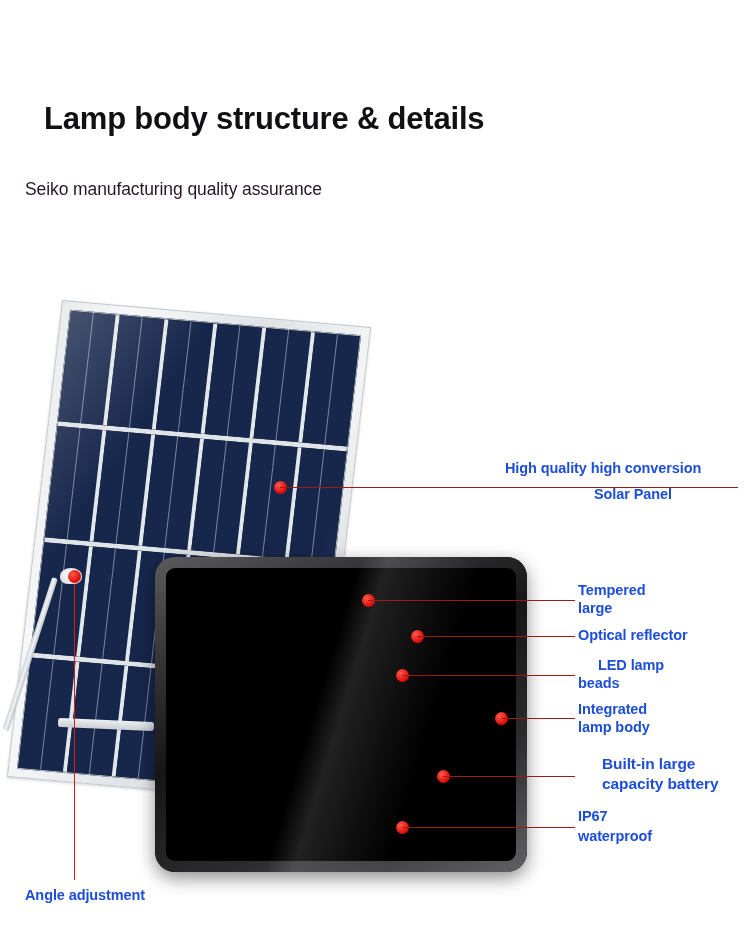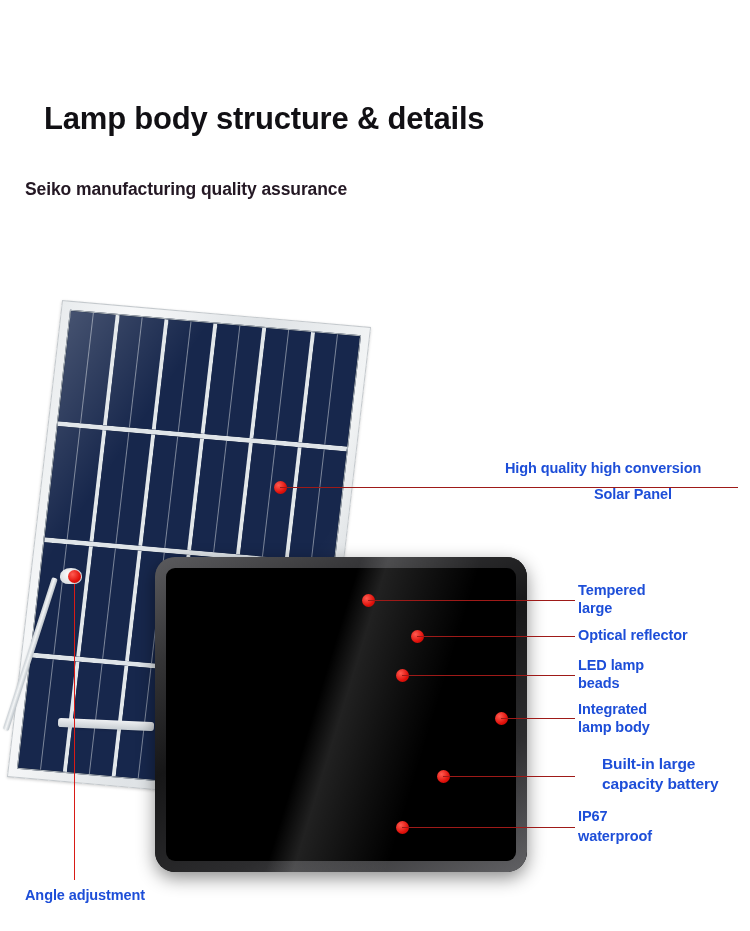--- a/index.html
+++ b/index.html
@@ -11,21 +11,21 @@
   #stage{position:relative;width:750px;height:931px;background:#fff;overflow:hidden;}
 
   
   .title{
     position:absolute;left:44px;top:101px;
     font-size:31px;font-weight:bold;color:#111014;letter-spacing:-0.2px;
     white-space:nowrap;
   }
   .subtitle{
     position:absolute;left:25px;top:179px;
-    font-size:17.5px;font-weight:bold;color:#241824;letter-spacing:-0.1px;
+    font-size:17.5px;font-weight:normal;color:#241824;letter-spacing:-0.1px;
     white-space:nowrap;
   }
 
   
   #panel-group{position:absolute;left:0;top:296px;width:420px;height:560px;}
   .panel{
     position:absolute;left:34px;top:16px;width:310px;height:480px;
     transform:rotate(6.6deg) skewY(-1.6deg);
     transform-origin:50% 50%;
   }
@@ -282,21 +282,21 @@
   <div class="lead-line" style="left:368px;top:600px;width:207px;"></div>
   <div class="callout" style="left:578px;top:581px;">Tempered</div>
   <div class="callout" style="left:578px;top:599px;">large</div>
 
   <div class="dot" style="left:411px;top:630px;"></div>
   <div class="lead-line" style="left:417px;top:636px;width:158px;"></div>
   <div class="callout" style="left:578px;top:626px;">Optical reflector</div>
 
   <div class="dot" style="left:396px;top:669px;"></div>
   <div class="lead-line" style="left:402px;top:675px;width:173px;"></div>
-  <div class="callout" style="left:578px;top:656px;">LED lamp</div>
+  <div class="callout" style="left:598px;top:656px;">LED lamp</div>
   <div class="callout" style="left:578px;top:674px;">beads</div>
 
   <div class="dot" style="left:495px;top:712px;"></div>
   <div class="lead-line" style="left:501px;top:718px;width:74px;"></div>
   <div class="callout" style="left:578px;top:700px;">Integrated</div>
   <div class="callout" style="left:578px;top:718px;text-align:right;">lamp body</div>
 
   <div class="dot" style="left:437px;top:770px;"></div>
   <div class="lead-line" style="left:443px;top:776px;width:132px;"></div>
   <div class="callout big" style="left:578px;top:754px;">Built-in large</div>

